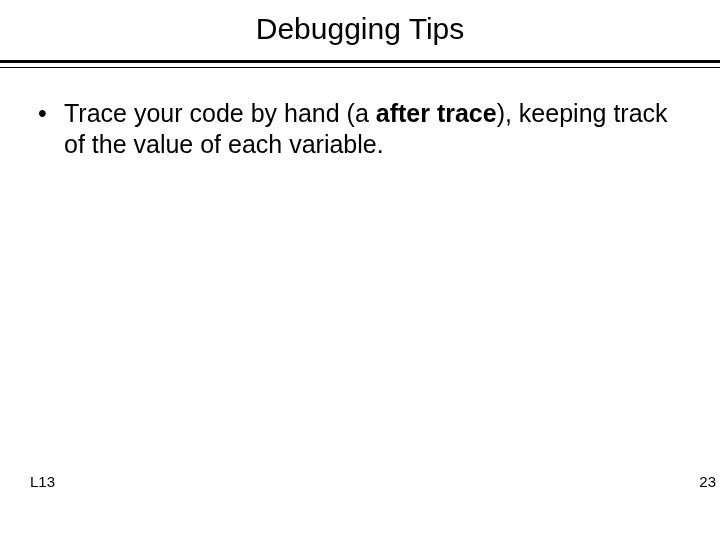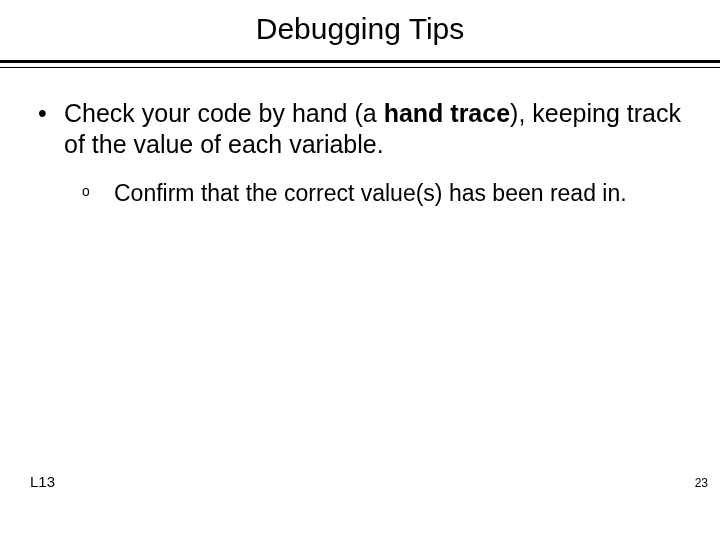--- a/index.html
+++ b/index.html
@@ -78,45 +78,42 @@
   }
   .bold { font-weight: bold; }
   .footer-left {
     position: absolute;
     left: 30px;
     bottom: 12px;
     font-size: 15px;
   }
   .footer-right {
     position: absolute;
-    right: 12px;
+    right: 4px;
     bottom: 12px;
-    font-size: 12px;
+    font-size: 15px;
     margin-left: 28px;
   }
 </style>
 </head>
 <body>
 
 <div class="slide">
 
   <div class="title">Debugging Tips</div>
 
   <div class="rule"></div>
   <div class="rule-thin"></div>
 
   <div class="body">
     <ul class="main">
       <li>
-        <span>Check your code by hand (a </span><span class="bold">hand trace</span><span>), keeping track of the value of each variable.</span>
+        <span>Trace your code by hand (a </span><span class="bold">after trace</span><span>), keeping track of the value of each variable.</span>
       </li>
     </ul>
     <ul class="sub">
-      <li data-marker="o">
-        <span>Confirm that the correct value(s) has been read in.</span>
-      </li>
     </ul>
   </div>
 
   <div class="footer-left">L13</div>
   <div class="footer-right">23</div>
 
 </div>
 
 </body></html>

